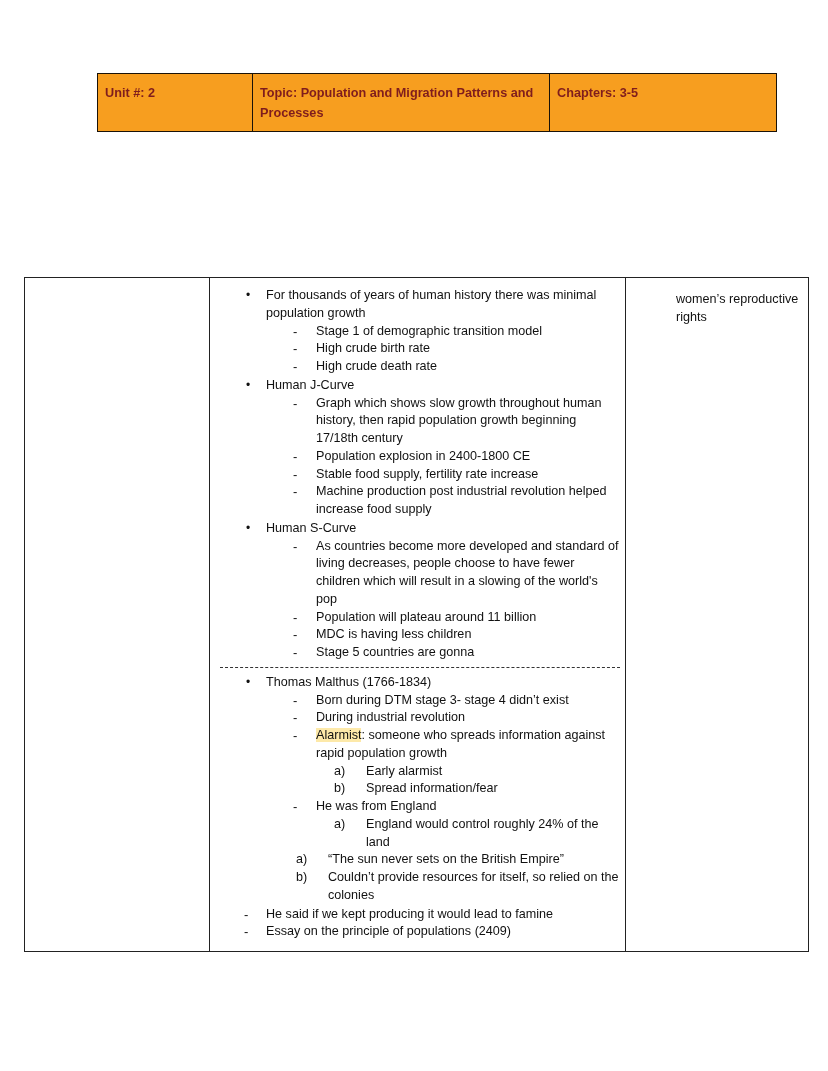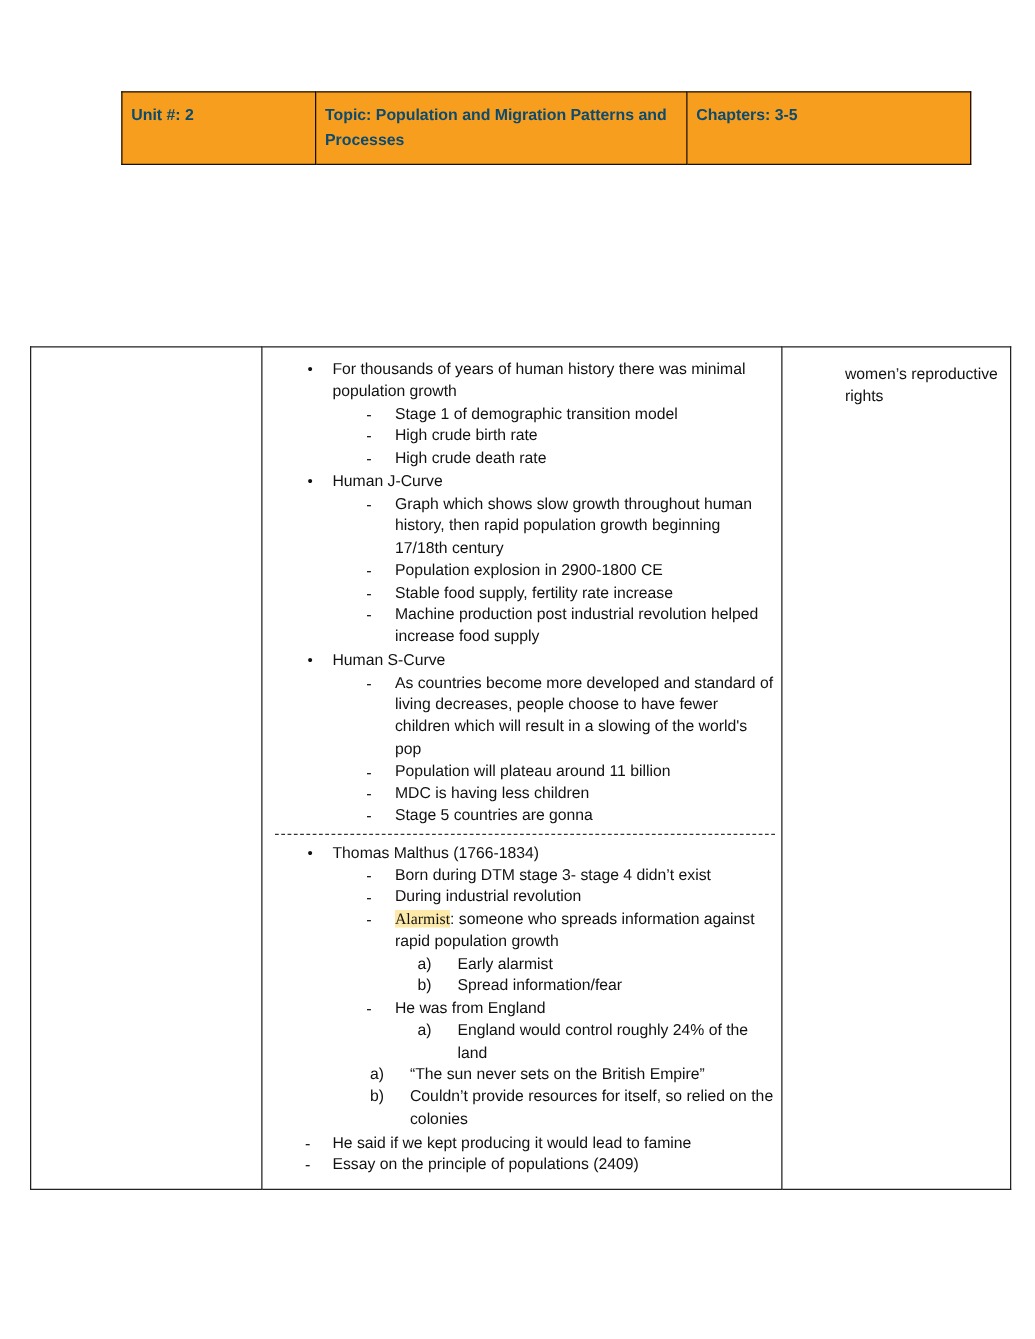--- a/index.html
+++ b/index.html
@@ -51,21 +51,21 @@
     border: 1.5px solid #1a1208;
     background: #F79E1F;
     padding: 8px 7px 9px 7px;
     vertical-align: top;
     line-height: 1.26;
   }
   .lbl {
     font-family: "Liberation Sans", sans-serif;
     font-weight: bold;
     font-size: 12.7px;
-    color: #0c4a6e;
+    color: #7f1d1d;
   }
   .val {
     font-family: "Liberation Serif", serif;
     font-weight: normal;
     font-size: 13.6px;
     color: #231406;
   }
   .col-a { width: 140px; }
   .col-b { width: 282px; }
   .col-c { width: 212px; }
@@ -140,21 +140,20 @@
 
   
   .l0 > li.row        { padding-left: 50px; margin: 0; }
   .l0 > li.row > .mk  { left: 28px; font-size: 13px; line-height: 1.38; }
 
   .nest-1 { margin-left: 0px; }
   .nest-2 { margin-left: 0px; }
 
   .hl {
     background: #fde9a9;
-    font-family: Liberation Serif, serif;
   }
 
   .divider-line {
     margin: 5px 0 6px 4px;
     width: 400px;
     border: 0;
     border-top: 1.3px dashed #333;
     height: 0;
   }
 </style>
@@ -215,21 +214,21 @@
               <li class="row">
                 <span class="mk">•</span>
                 <span class="tx">Human J-Curve</span>
                 <ul class="lvl l2 nest-1">
                   <li class="row">
                     <span class="mk">-</span>
                     <span class="tx">Graph which shows slow growth throughout human history, then rapid population growth beginning 17/18th century</span>
                   </li>
                   <li class="row">
                     <span class="mk">-</span>
-                    <span class="tx">Population explosion in 2900-1800 CE</span>
+                    <span class="tx">Population explosion in 2400-1800 CE</span>
                   </li>
                   <li class="row">
                     <span class="mk">-</span>
                     <span class="tx">Stable food supply, fertility rate increase</span>
                   </li>
                   <li class="row">
                     <span class="mk">-</span>
                     <span class="tx">Machine production post industrial revolution helped increase food supply</span>
                   </li>
                 </ul>

